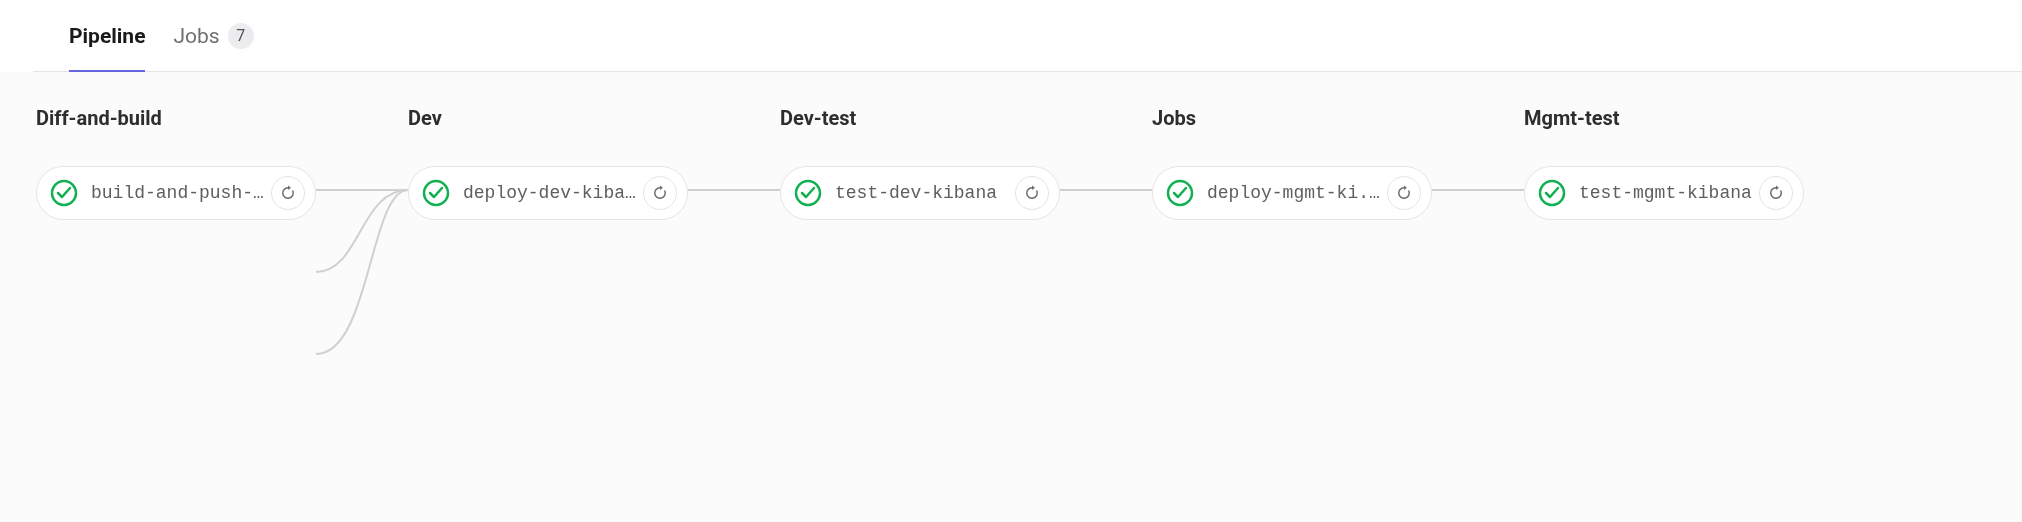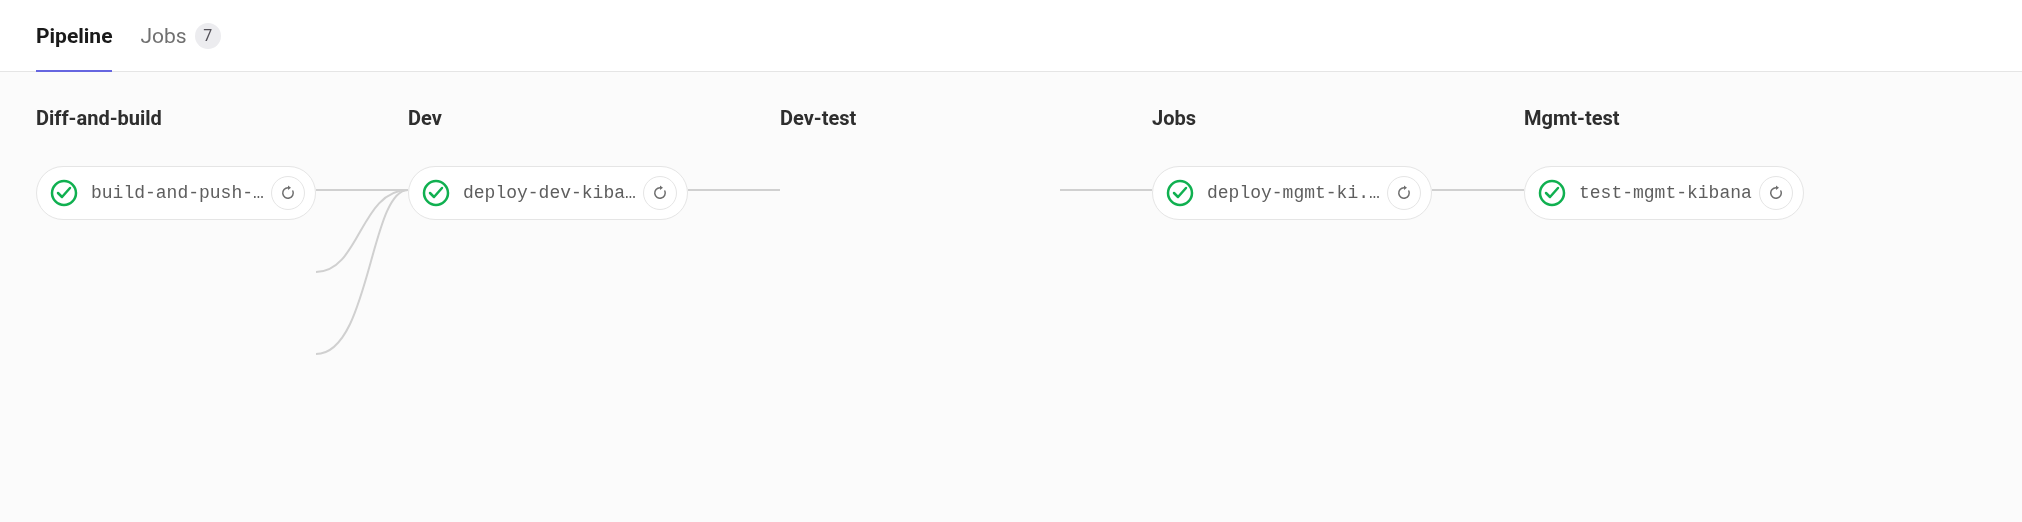--- a/index.html
+++ b/index.html
@@ -9,20 +9,21 @@
     color: #2e2e2e;
     width: 2022px;
   }
   .tabs {
     display: flex;
     align-items: center;
     gap: 28px;
     padding: 0 36px;
     border-bottom: 1px solid #e5e5e5;
     height: 72px;
+    margin-left: 33px;
   }
   .tab {
     font-size: 21px;
     color: #707070;
     height: 72px;
     display: flex;
     align-items: center;
     cursor: pointer;
     position: relative;
   }
@@ -188,20 +189,36 @@
             <svg width="18" height="18" viewBox="0 0 24 24">
                 <path fill="#6e6e6e" d="M12 4a8 8 0 1 0 7.4 5 1 1 0 0 0-1.85.76A6 6 0 1 1 12 6v2l4-3-4-3v2z"></path>
               </svg>
           </span>
         </div>
       </div>
     </div>
 
     <div class="stage">
       <div class="stage-title">Dev-test</div>
+      <div class="jobs">
+        <div class="job">
+          <span class="status-icon">
+            <svg width="30" height="30" viewBox="0 0 30 30">
+                <circle cx="15" cy="15" r="12" fill="none" class="success-ring" stroke-width="2.5"></circle>
+                <path d="M9 15 l4 4 l8 -9" fill="none" class="success-ring" stroke-width="2.5" stroke-linecap="round" stroke-linejoin="round"></path>
+              </svg>
+          </span>
+          <span class="job-name">test-dev-kibana</span>
+          <span class="retry-btn">
+            <svg width="18" height="18" viewBox="0 0 24 24">
+                <path fill="#6e6e6e" d="M12 4a8 8 0 1 0 7.4 5 1 1 0 0 0-1.85.76A6 6 0 1 1 12 6v2l4-3-4-3v2z"></path>
+              </svg>
+          </span>
+        </div>
+      </div>
     </div>
 
     <div class="stage">
       <div class="stage-title">Jobs</div>
       <div class="jobs">
         <div class="job">
           <span class="status-icon">
             <svg width="30" height="30" viewBox="0 0 30 30">
                 <circle cx="15" cy="15" r="12" fill="none" class="success-ring" stroke-width="2.5"></circle>
                 <path d="M9 15 l4 4 l8 -9" fill="none" class="success-ring" stroke-width="2.5" stroke-linecap="round" stroke-linejoin="round"></path>

